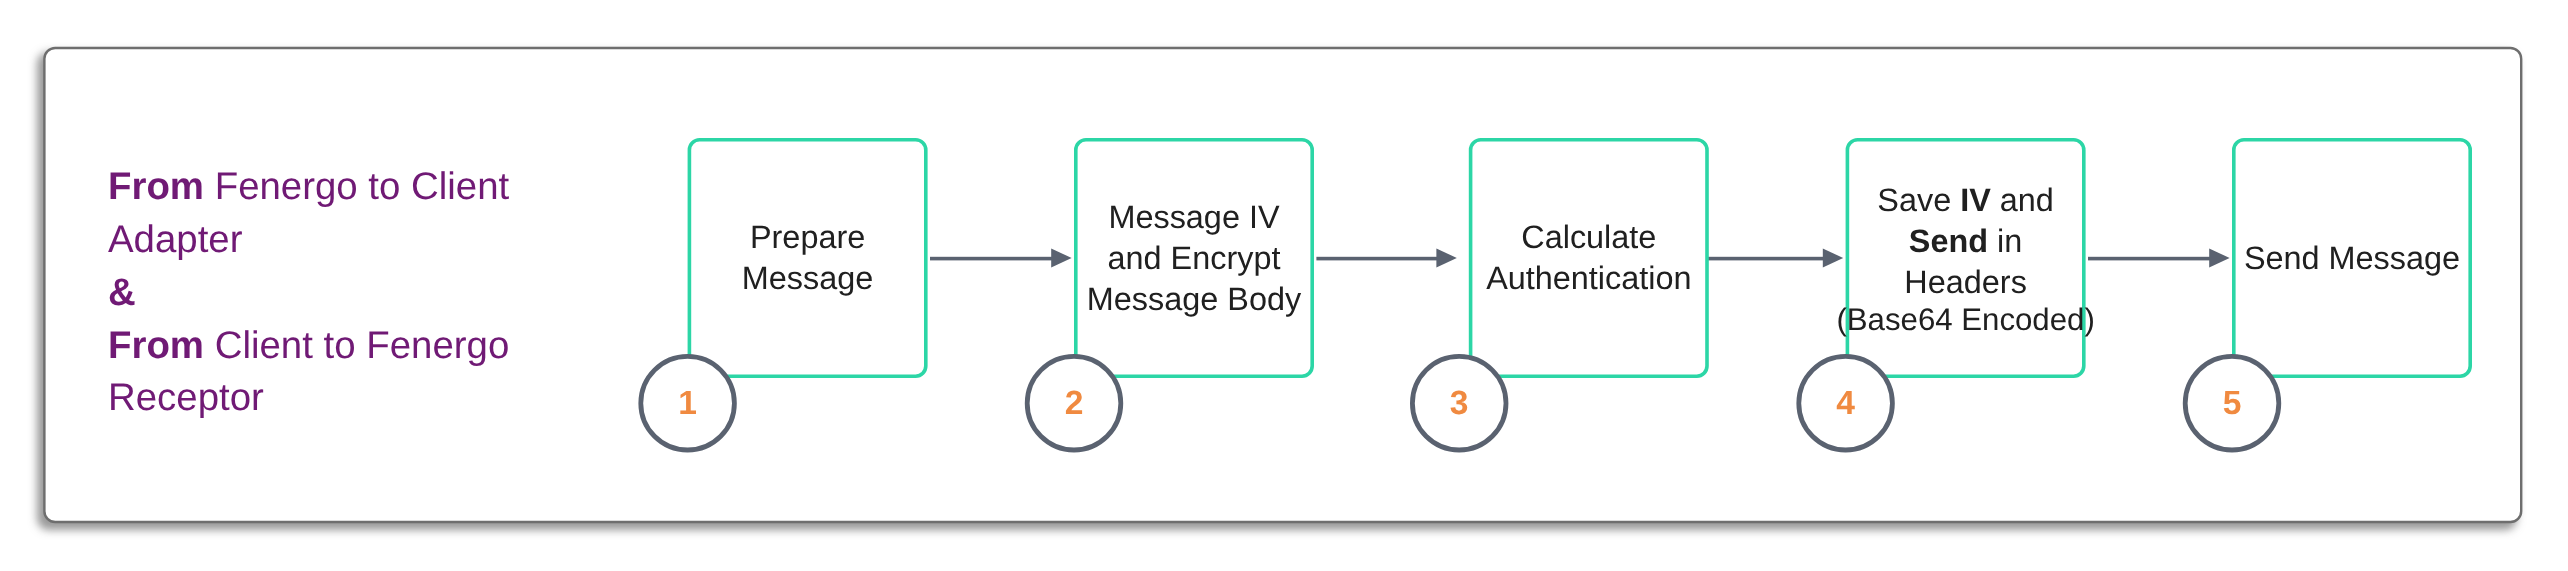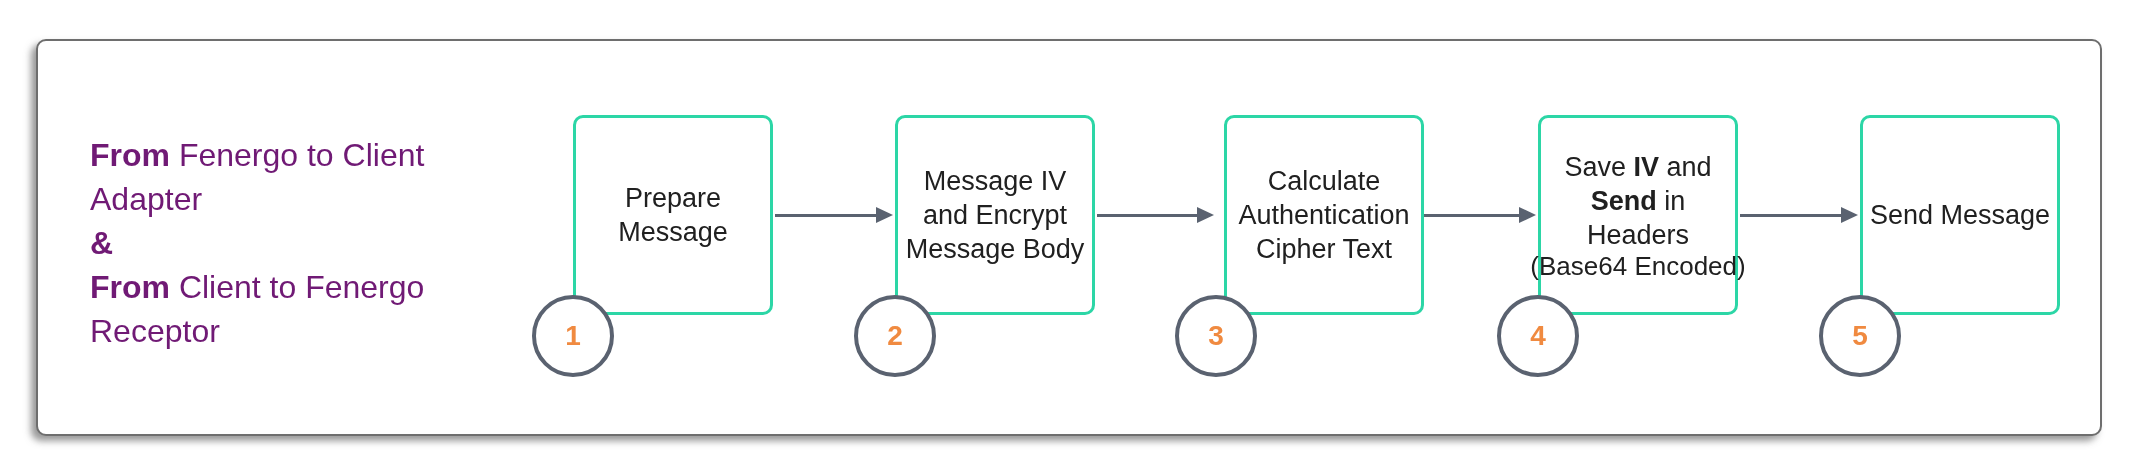--- a/index.html
+++ b/index.html
@@ -111,21 +111,20 @@
         <div class="line"><span>Message Body</span></div>
       </div>
       <div class="step-badge" style="left: 854px; top: 295px;">
         <span>2</span>
       </div>
       <div class="arrow-line" style="left: 1097px; width: 102px;"></div>
       <div class="arrow-head" style="left: 1197px;"></div>
       <div class="step-box" style="left: 1224px;">
         <div class="line"><span>Calculate</span></div>
         <div class="line"><span>Authentication</span></div>
-        <div class="line"><span>Cipher Text</span></div>
       </div>
       <div class="step-badge" style="left: 1175px; top: 295px;">
         <span>3</span>
       </div>
       <div class="arrow-line" style="left: 1418px; width: 103px;"></div>
       <div class="arrow-head" style="left: 1519px;"></div>
       <div class="step-box" style="left: 1538px;">
         <div class="line"><span>Save </span><span class="b">IV</span><span> and</span></div>
         <div class="line"><span class="b">Send</span><span> in</span></div>
         <div class="line"><span>Headers</span></div>

